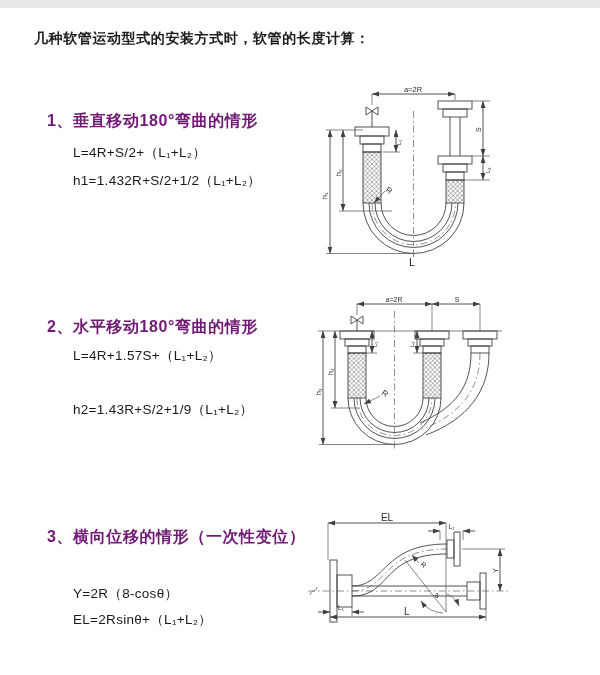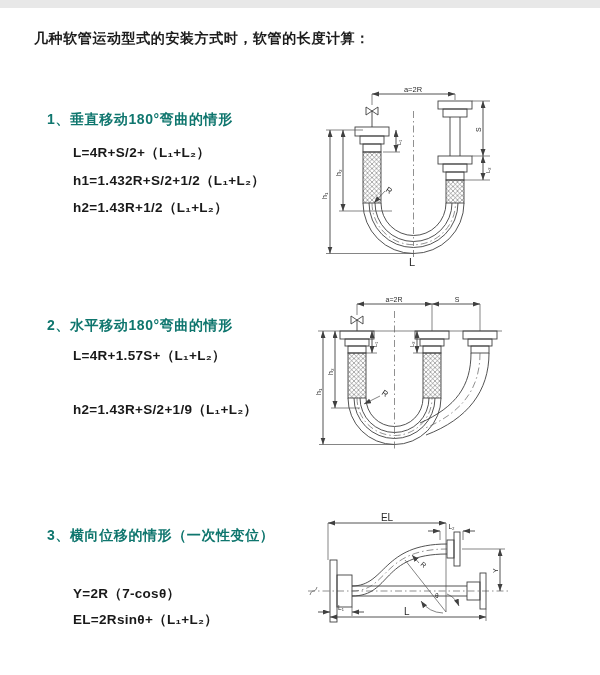--- a/index.html
+++ b/index.html
@@ -8,25 +8,25 @@
     background:#ffffff;overflow:hidden;
     font-family:"Liberation Sans","DejaVu Sans",sans-serif;
     color:#1c1c1c;
   }
   .doc-title{
     position:absolute;left:34px;top:22px;
     font-size:14px;font-weight:bold;letter-spacing:0.6px;color:#1c1c1c;
   }
   .sec-heading{
     position:absolute;left:47px;
-    font-size:14px;font-weight:bold;letter-spacing:0.6px;color:#0f766e;
+    font-size:16px;font-weight:bold;letter-spacing:0.6px;color:#701a75;
   }
   .formula{
     position:absolute;left:73px;
-    font-size:13.5px;font-weight:bold;letter-spacing:0.3px;color:#191919;
+    font-size:13.5px;font-weight:normal;letter-spacing:0.3px;color:#191919;
   }
   .h1-pos{top:103px}
   .f11{top:136px}.f12{top:164px}.f13{top:191px}
   .h2-pos{top:309px}
   .f21{top:339px}.f22{top:366px}.f23{top:393px}
   .h3-pos{top:519px}
   .f31{top:550px}.f32{top:577px}.f33{top:603px}
   .dwg{position:absolute;}
   .dwg1{left:300px;top:75px;}
   .dwg2{left:300px;top:283px;}
@@ -41,28 +41,27 @@
 </head>
 <body>
 
 <div class="page">
 
   <div class="doc-title">几种软管运动型式的安装方式时，软管的长度计算：</div>
 
   <div class="sec-heading h1-pos">1、垂直移动180°弯曲的情形</div>
   <div class="formula f11">L=4R+S/2+（L₁+L₂）</div>
   <div class="formula f12">h1=1.432R+S/2+1/2（L₁+L₂）</div>
-  <div class="formula f13">h2=1.43R+1/2（L₁+L₂）</div>
 
   <div class="sec-heading h2-pos">2、水平移动180°弯曲的情形</div>
   <div class="formula f21">L=4R+1.57S+（L₁+L₂）</div>
   <div class="formula f23">h2=1.43R+S/2+1/9（L₁+L₂）</div>
 
   <div class="sec-heading h3-pos">3、横向位移的情形（一次性变位）</div>
-  <div class="formula f32">Y=2R（7-cosθ）</div>
+  <div class="formula f32">Y=2R（8-cosθ）</div>
   <div class="formula f33">EL=2Rsinθ+（L₁+L₂）</div>
 
   <div class="dwg dwg1">
     <svg width="296" height="192" viewBox="0 0 296 192">
       <defs>
         <marker id="ar1" markerUnits="userSpaceOnUse" markerWidth="8" markerHeight="6" refX="7" refY="2.5" orient="auto-start-reverse">
           <path d="M0,0 L7,2.5 L0,5 Z" fill="#404040"></path>
         </marker>
         <pattern id="braid1" width="4.5" height="4.5" patternUnits="userSpaceOnUse">
           <path d="M0,0 L4.5,4.5 M4.5,0 L0,4.5" stroke="#5a5a5a" stroke-width="0.5"></path>

